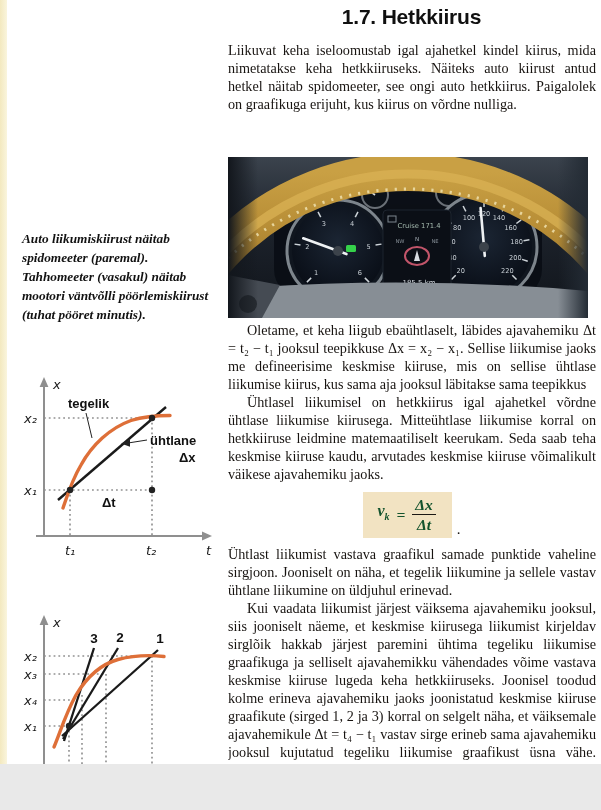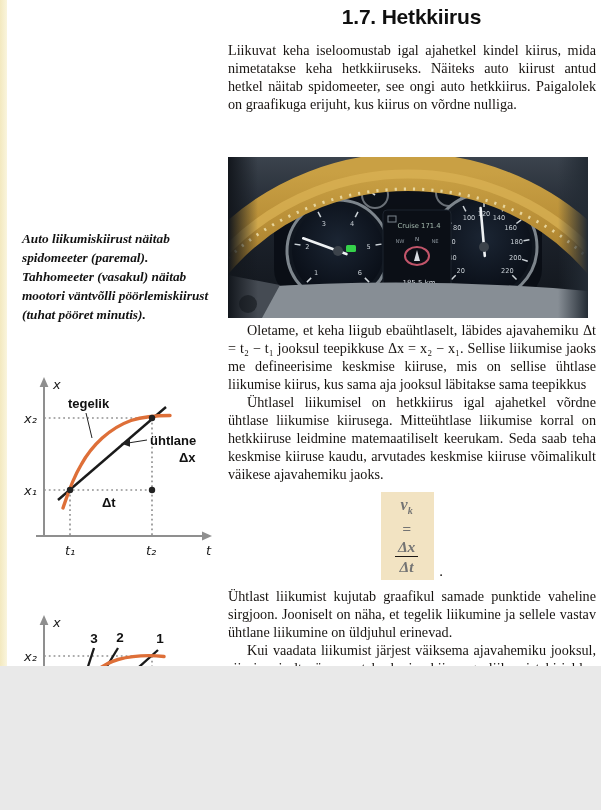--- a/index.html
+++ b/index.html
@@ -1,19 +1,19 @@
 <!DOCTYPE html>
 <html><head>
 <meta charset="utf-8">
 <style>
   * { margin:0; padding:0; box-sizing:border-box; }
   html,body { background:#e9e9e9; }
   body { font-family:"Liberation Serif", serif; }
   #page {
-    position:relative; width:601px; height:666px; background:#ffffff;
+    position:relative; width:601px; height:764px; background:#ffffff;
     overflow:hidden; margin:0; color:#151515;
   }
   #edge-strip {
     position:absolute; left:0; top:0; width:7px; height:810px;
     background:linear-gradient(90deg,#f3e9bf,#faf5dd); 
   }
   #page-title {
     position:absolute; left:228px; top:5px; width:367px; text-align:center;
     font-family:"Liberation Sans", sans-serif; font-weight:700; font-size:21px;
     color:#101010; letter-spacing:-0.2px;
@@ -33,21 +33,21 @@
   
   #photo-caption {
     position:absolute; left:22px; top:229px; width:199px;
     font-family:Liberation Serif, serif; font-style:italic; font-weight:700;
     font-size:13.3px; line-height:19px; color:#121212; text-align:left;
   }
   
   .formula-row { display:flex; justify-content:center; align-items:center; margin:9px 0 7px 0; }
   .formula-box {
     background:#f2e3c2; padding:4px 16px 5px 14px; display:flex; align-items:center;
-    font-style:italic; font-weight:700; font-size:15.5px; color:#737373;flex-direction:column;
+    font-style:italic; font-weight:700; font-size:15.5px; color:#14532d;
   }
   .formula-lhs { font-size:16px; }
   .formula-lhs sub { font-size:10px; font-style:italic; }
   .formula-eq { margin:0 7px; }
   .frac { display:inline-flex; flex-direction:column; align-items:center; line-height:1.1; }
   .frac .num { padding:0 3px 1px 3px; border-bottom:1.6px solid #1c1814; }
   .frac .den { padding-top:1px; }
   .formula-period { font-size:15px; margin-left:5px; align-self:flex-end; }
   
   .graph { position:absolute; }
@@ -206,21 +206,21 @@
         <span class="formula-lhs"><span>v</span><sub>k</sub></span>
         <span class="formula-eq">=</span>
         <span class="frac">
           <span class="num">Δx</span>
           <span class="den">Δt</span>
         </span>
       </div>
       <span class="formula-period">.</span>
     </div>
 
-    <p>Ühtlast liikumist kujutab graafikul samade punktide vaheline sirgjoon. Jooniselt on näha, et tegelik liikumine ja sellele vastav ühtlane liikumine on üldjuhul erinevad.</p>
+    <p>Ühtlast liikumist vastava graafikul samade punktide vaheline sirgjoon. Jooniselt on näha, et tegelik liikumine ja sellele vastav ühtlane liikumine on üldjuhul erinevad.</p>
     <p class="indent">Kui vaadata liikumist järjest väiksema ajavahemiku jooksul, siis jooniselt näeme, et keskmise kiirusega liikumist kirjeldav sirglõik hakkab järjest paremini ühtima tegeliku liikumise graafikuga ja selliselt ajavahemikku vähendades võime vastava keskmise kiiruse lugeda keha hetkkiiruseks. Joonisel toodud kolme erineva ajavahemiku jaoks joonistatud keskmise kiiruse graafikute (sirged 1, 2 ja 3) korral on selgelt näha, et väiksemale ajavahemikule Δt = t₄ − t₁ vastav sirge erineb sama ajavahemiku jooksul kujutatud tegeliku liikumise graafikust üsna vähe. Illustreerime seda järgmise näitega.</p>
   </div>
 
   <div id="graph-1" class="graph">
     <svg width="208" height="202" viewBox="0 0 208 202">
 
       <g stroke="#5a5a5a" stroke-width="1.1" stroke-dasharray="1.8 3">
         <line x1="28" y1="46" x2="136" y2="46"></line>
         <line x1="28" y1="118" x2="136" y2="118"></line>
         <line x1="54" y1="118" x2="54" y2="164"></line>

